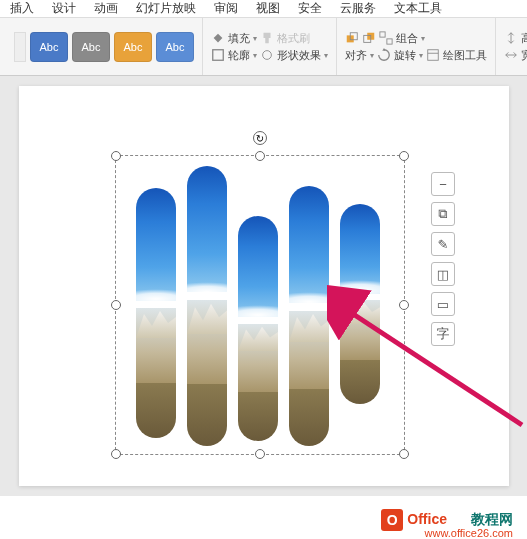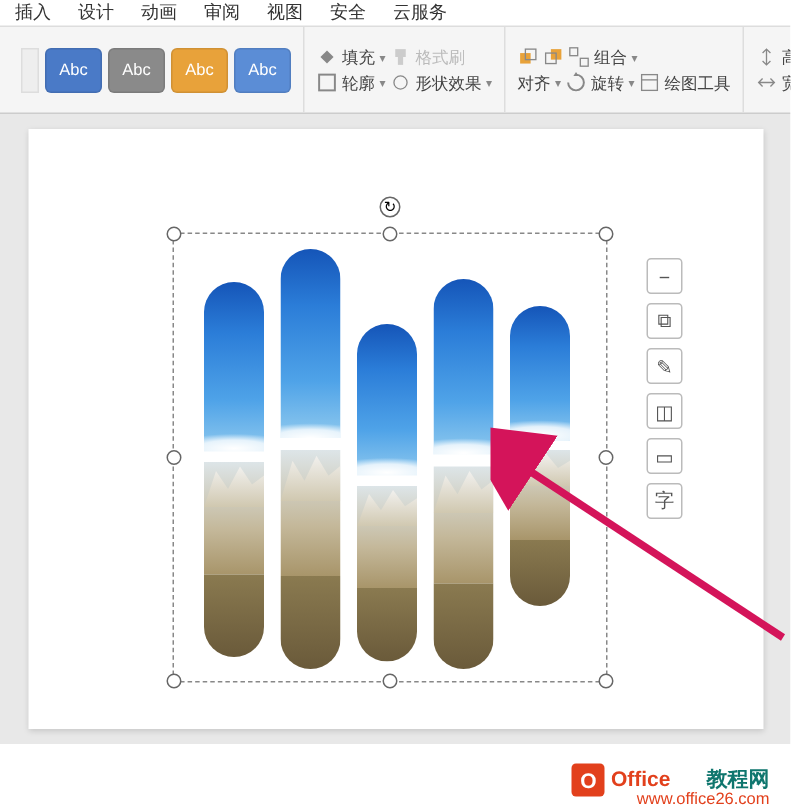--- a/index.html
+++ b/index.html
@@ -57,24 +57,26 @@
     
     .icn svg { width:14px; height:14px; display:block; }
   </style>
 </head>
 <body>
 
 <div class="menu-bar">
   <span class="menu-item">插入</span>
   <span class="menu-item">设计</span>
   <span class="menu-item">动画</span>
+  <span class="menu-item">幻灯片放映</span>
   <span class="menu-item">审阅</span>
   <span class="menu-item">视图</span>
   <span class="menu-item">安全</span>
   <span class="menu-item">云服务</span>
+  <span class="menu-item">文本工具</span>
 </div>
 
 <div class="ribbon">
   <div class="ribbon-section">
     <div class="abc-placeholder"></div>
     <div class="abc-btn abc-blue">Abc</div>
     <div class="abc-btn abc-gray">Abc</div>
     <div class="abc-btn abc-orange">Abc</div>
     <div class="abc-btn abc-blue2">Abc</div>
   </div>

